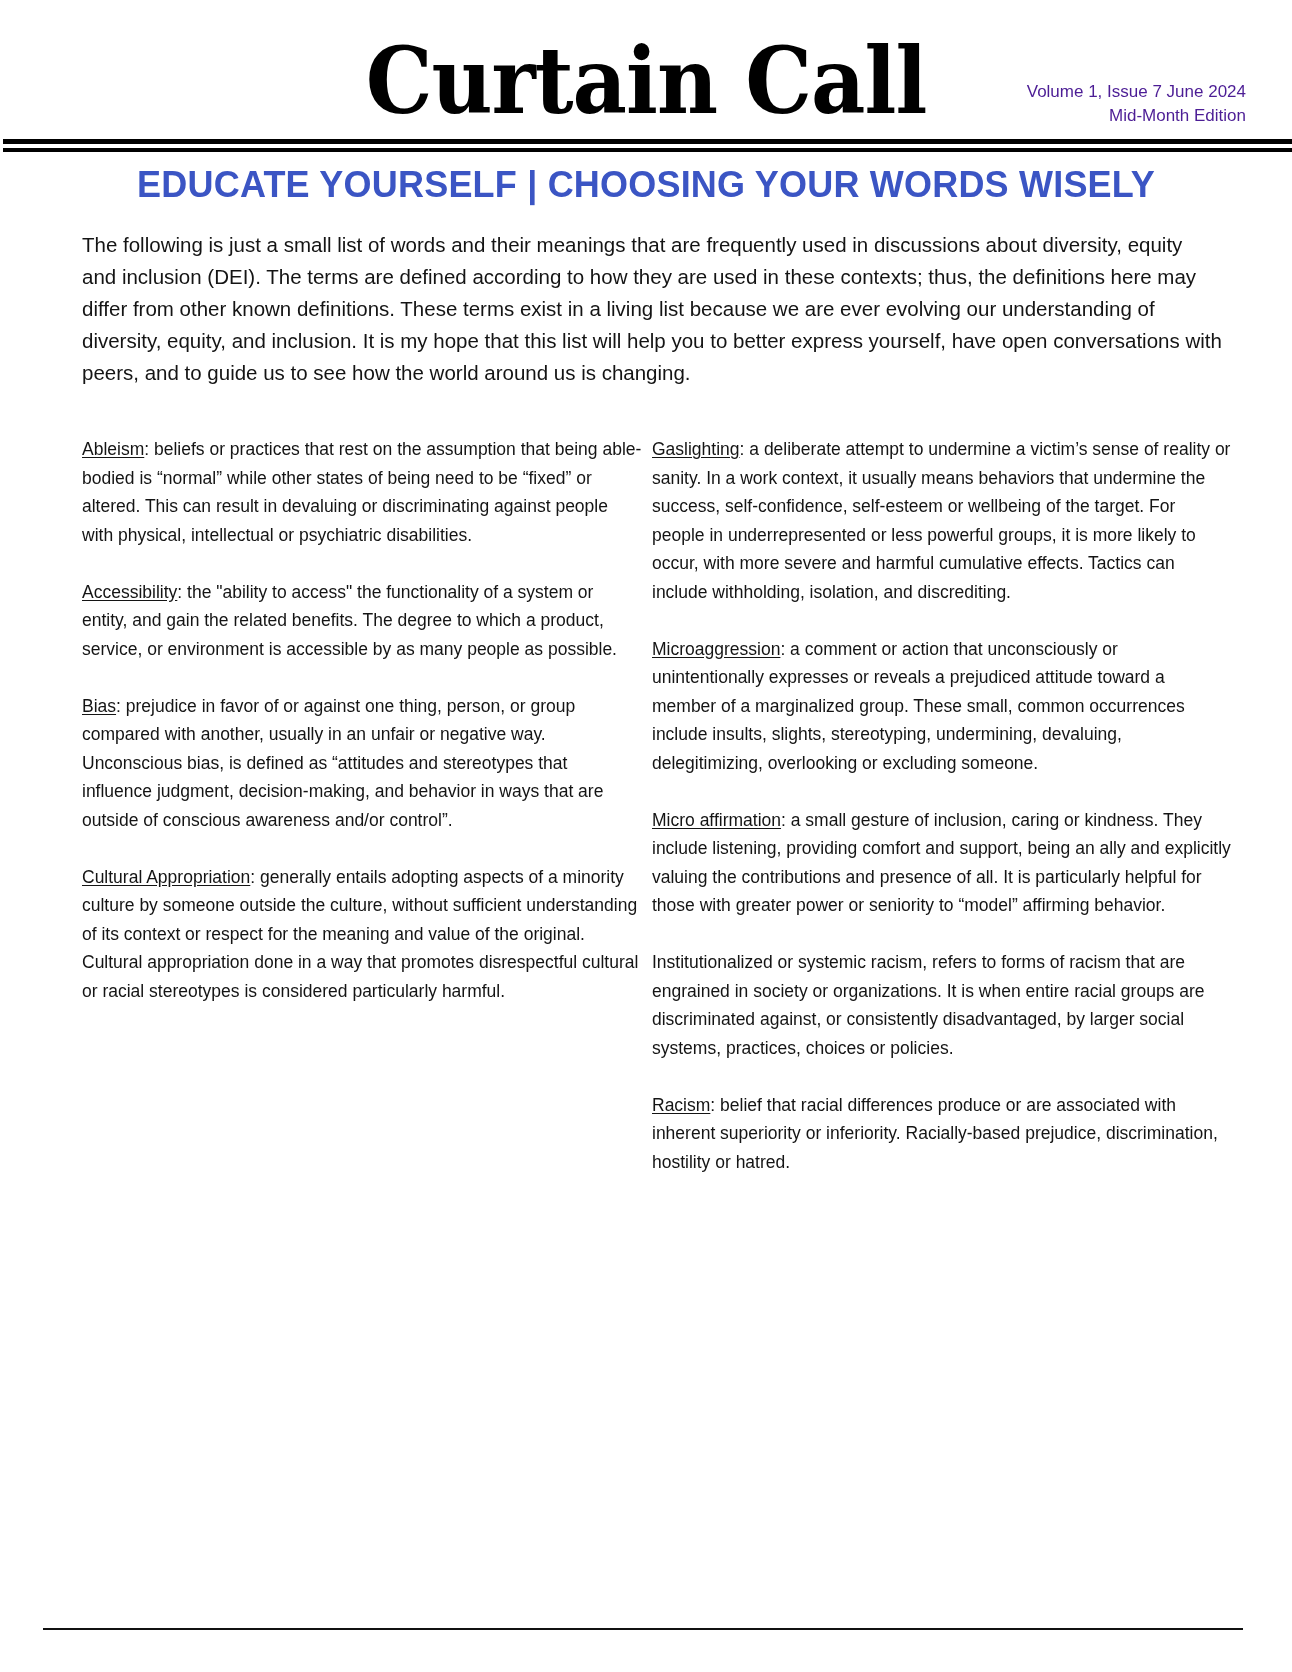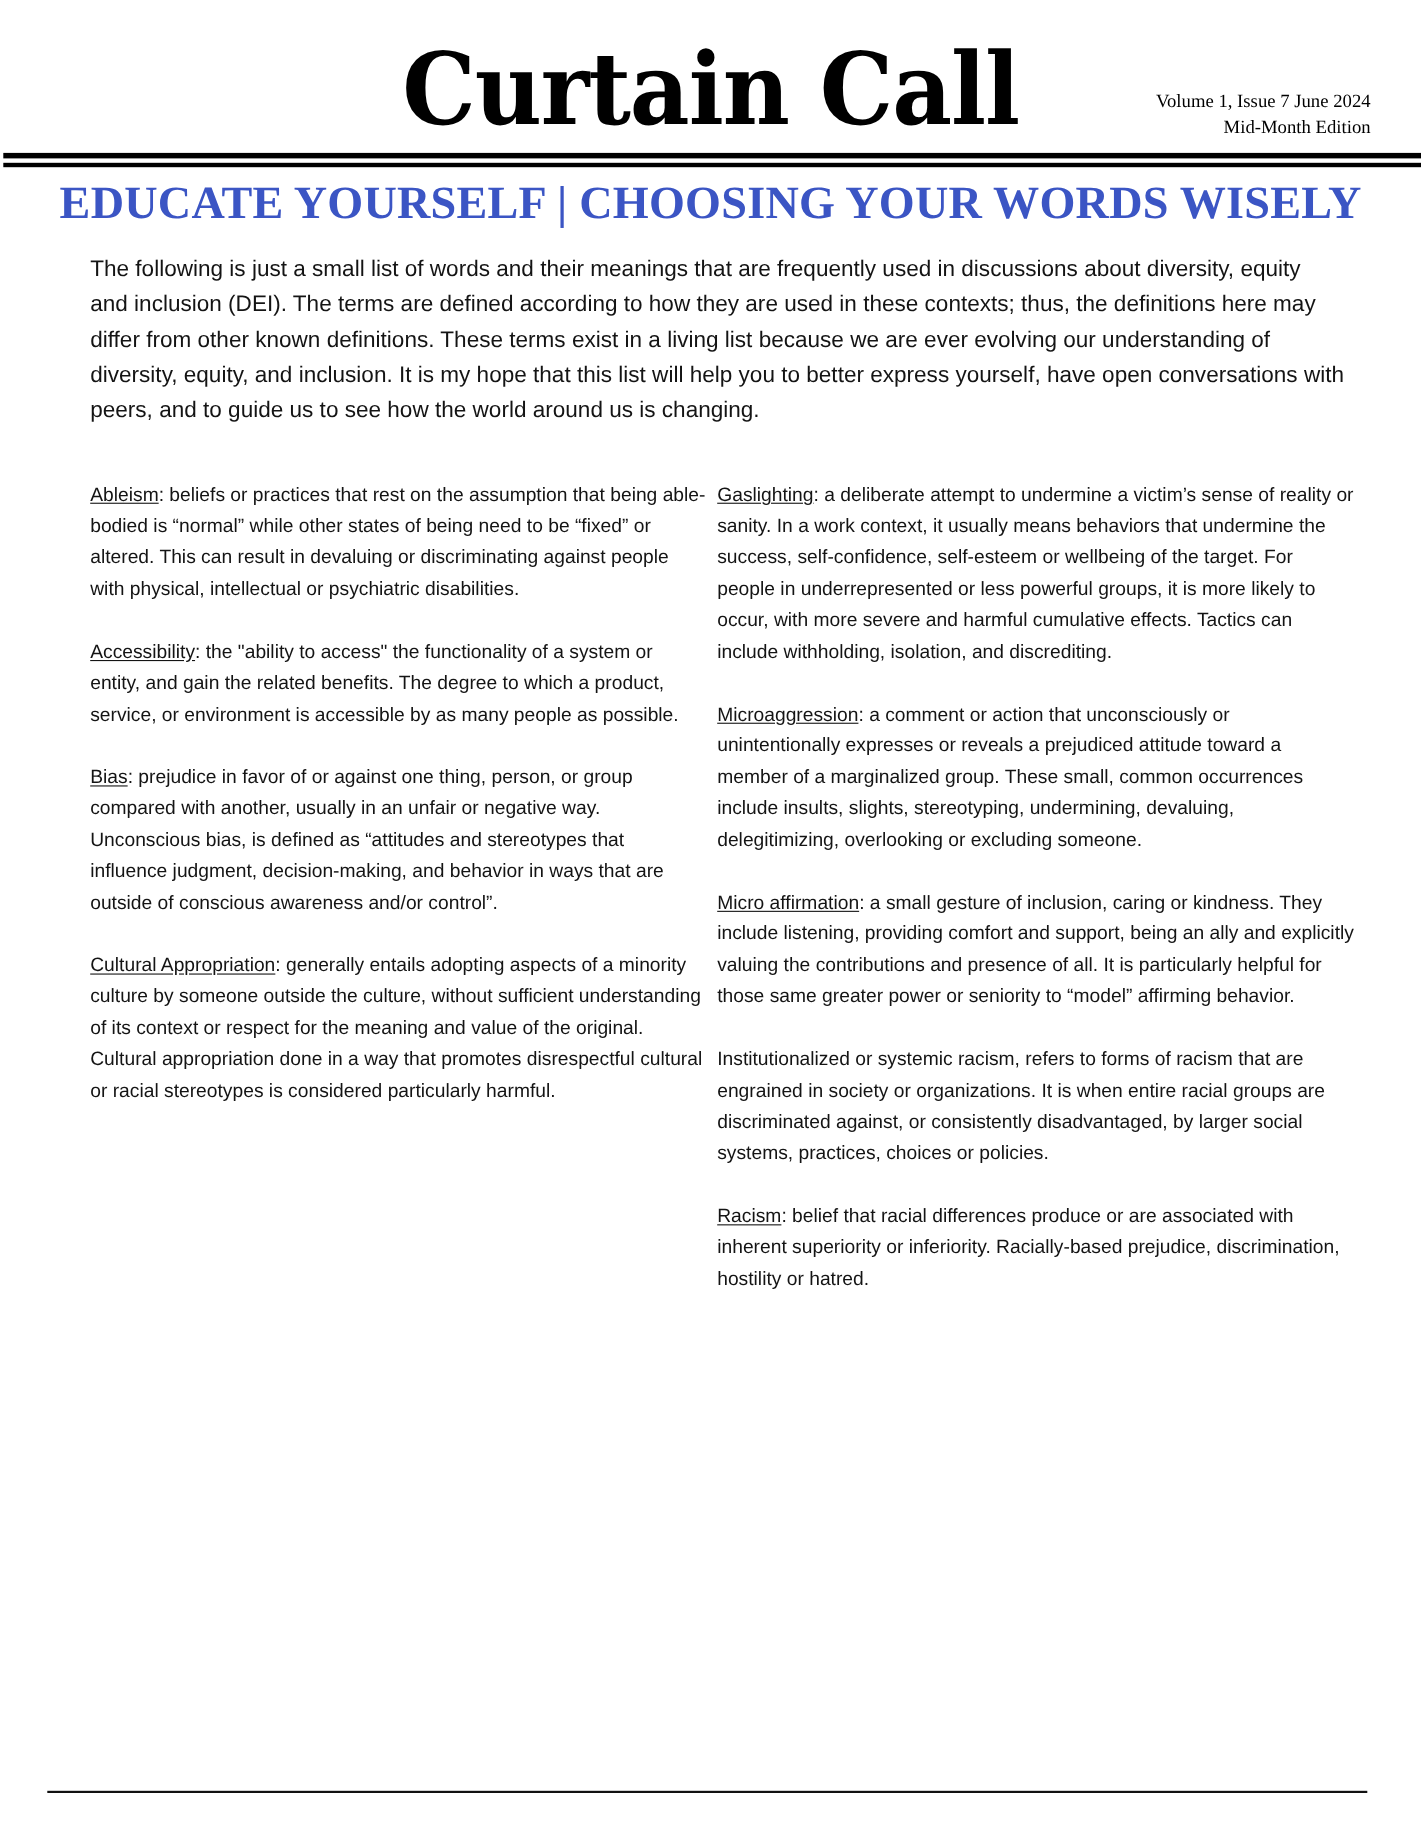--- a/index.html
+++ b/index.html
@@ -8,29 +8,29 @@
     font-family: "Liberation Sans", "DejaVu Sans", sans-serif; color: #141414;
   }
   .masthead-title {
     position: absolute; left: 0; right: 0; top: 30px; text-align: center;
     font-family: "DejaVu Serif", "Liberation Serif", serif; font-weight: bold;
     font-size: 84px; line-height: 96px; letter-spacing: -1px; color: #000;
     transform: scaleY(1.08); transform-origin: top center;
   }
   .edition {
     position: absolute; right: 46px; top: 80px; text-align: right;
-    font-family: Liberation Serif, serif; font-size: 17px; line-height: 24px;
-    color: #000000; font-weight: 300;
+    font-family: Liberation Sans, sans-serif; font-size: 17px; line-height: 24px;
+    color: #4c1d95; font-weight: 300;
   }
   .rule-top { position: absolute; left: 3px; right: 0; top: 139px; height: 5px; background: #000; }
   .rule-top2 { position: absolute; left: 3px; right: 0; top: 148px; height: 4px; background: #000; }
   .headline {
     position: absolute; left: 0; right: 0; top: 162px; text-align: center;
-    font-family: Liberation Serif, serif; font-weight: bold;
-    font-size: 42px; line-height: 46px; color: #3b55c4; letter-spacing: 0.2px;
+    font-family: Liberation Sans, sans-serif; font-weight: bold;
+    font-size: 36px; line-height: 46px; color: #3b55c4; letter-spacing: 0.2px;
   }
   .intro {
     position: absolute; left: 82px; width: 1140px; top: 229px;
     font-family: Liberation Sans, sans-serif; font-size: 20.5px; line-height: 32px; color: #141414;
   }
   .col {
     position: absolute; top: 435px;
     font-family: Liberation Sans, sans-serif; font-size: 17.5px; line-height: 28.5px; color: #141414;
   }
   .col-left { left: 82px; width: 560px; }
@@ -57,18 +57,18 @@
 <div class="col col-left">
   <p class="entry"><span class="term">Ableism</span><span>: beliefs or practices that rest on the assumption that being able-bodied is “normal” while other states of being need to be “fixed” or altered. This can result in devaluing or discriminating against people with physical, intellectual or psychiatric disabilities.</span></p>
   <p class="entry"><span class="term">Accessibility</span><span>: the "ability to access" the functionality of a system or entity, and gain the related benefits. The degree to which a product, service, or environment is accessible by as many people as possible.</span></p>
   <p class="entry"><span class="term">Bias</span><span>: prejudice in favor of or against one thing, person, or group compared with another, usually in an unfair or negative way. Unconscious bias, is defined as “attitudes and stereotypes that influence judgment, decision-making, and behavior in ways that are outside of conscious awareness and/or control”.</span></p>
   <p class="entry"><span class="term">Cultural Appropriation</span><span>: generally entails adopting aspects of a minority culture by someone outside the culture, without sufficient understanding of its context or respect for the meaning and value of the original. Cultural appropriation done in a way that promotes disrespectful cultural or racial stereotypes is considered particularly harmful.</span></p>
 </div>
 
 <div class="col col-right">
   <p class="entry"><span class="term">Gaslighting</span><span>: a deliberate attempt to undermine a victim’s sense of reality or sanity. In a work context, it usually means behaviors that undermine the success, self-confidence, self-esteem or wellbeing of the target. For people in underrepresented or less powerful groups, it is more likely to occur, with more severe and harmful cumulative effects. Tactics can include withholding, isolation, and discrediting.</span></p>
   <p class="entry"><span class="term">Microaggression</span><span>:  a comment or action that unconsciously or unintentionally expresses or reveals a prejudiced attitude toward a member of a marginalized group. These small, common occurrences include insults, slights, stereotyping, undermining, devaluing, delegitimizing, overlooking or excluding someone.</span></p>
-  <p class="entry"><span class="term">Micro affirmation</span><span>: a small gesture of inclusion, caring or kindness. They include listening, providing comfort and support, being an ally and explicitly valuing the contributions and presence of all. It is particularly helpful for those same greater power or seniority to “model” affirming behavior.</span></p>
+  <p class="entry"><span class="term">Micro affirmation</span><span>: a small gesture of inclusion, caring or kindness. They include listening, providing comfort and support, being an ally and explicitly valuing the contributions and presence of all. It is particularly helpful for those with greater power or seniority to “model” affirming behavior.</span></p>
   <p class="entry"><span class="term"></span><span>Institutionalized or systemic racism, refers to forms of racism that are engrained in society or organizations. It is when entire racial groups are discriminated against, or consistently disadvantaged, by larger social systems, practices, choices or policies.</span></p>
   <p class="entry"><span class="term">Racism</span><span>: belief that racial differences produce or are associated with inherent superiority or inferiority. Racially-based prejudice, discrimination, hostility or hatred.</span></p>
 </div>
 
 <div class="rule-bottom"></div>
 
 </body></html>

